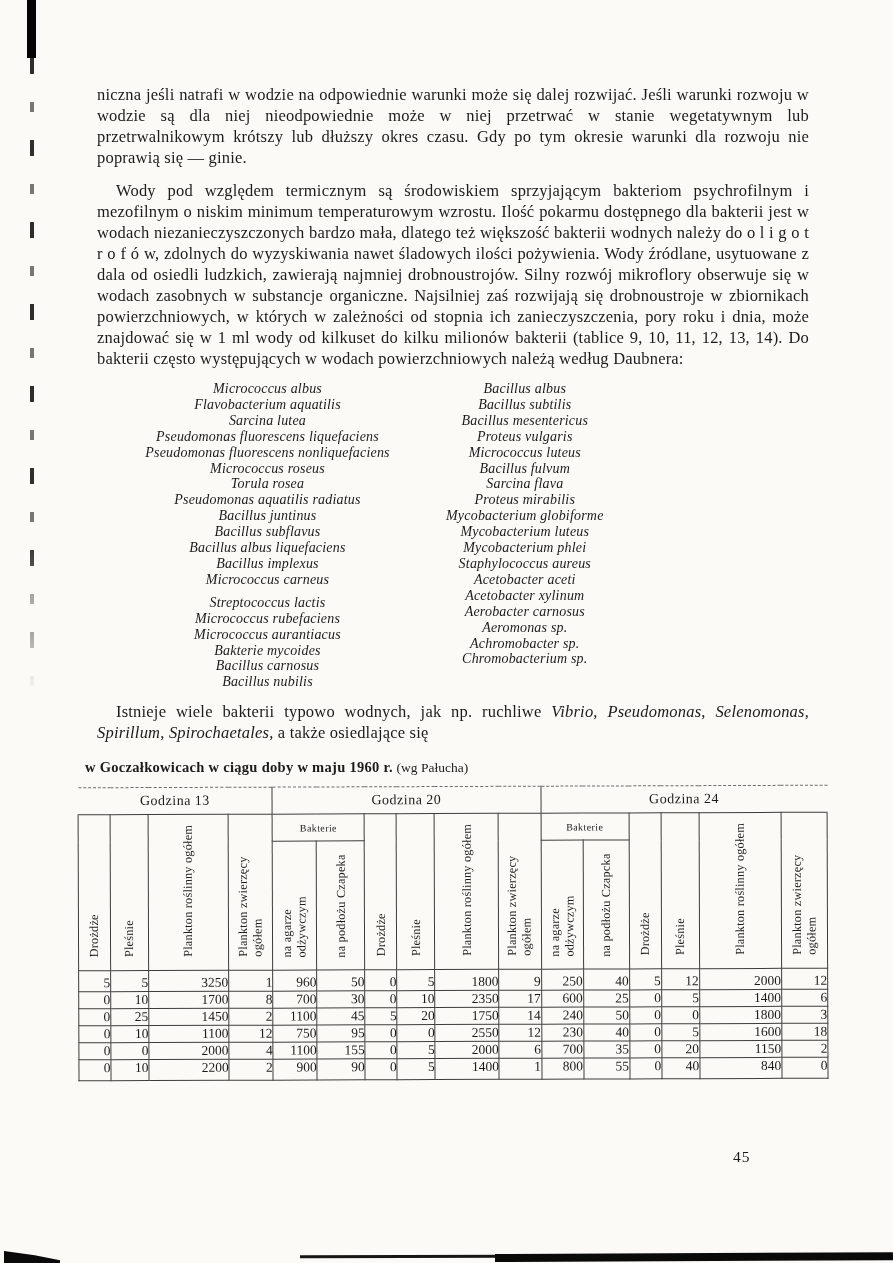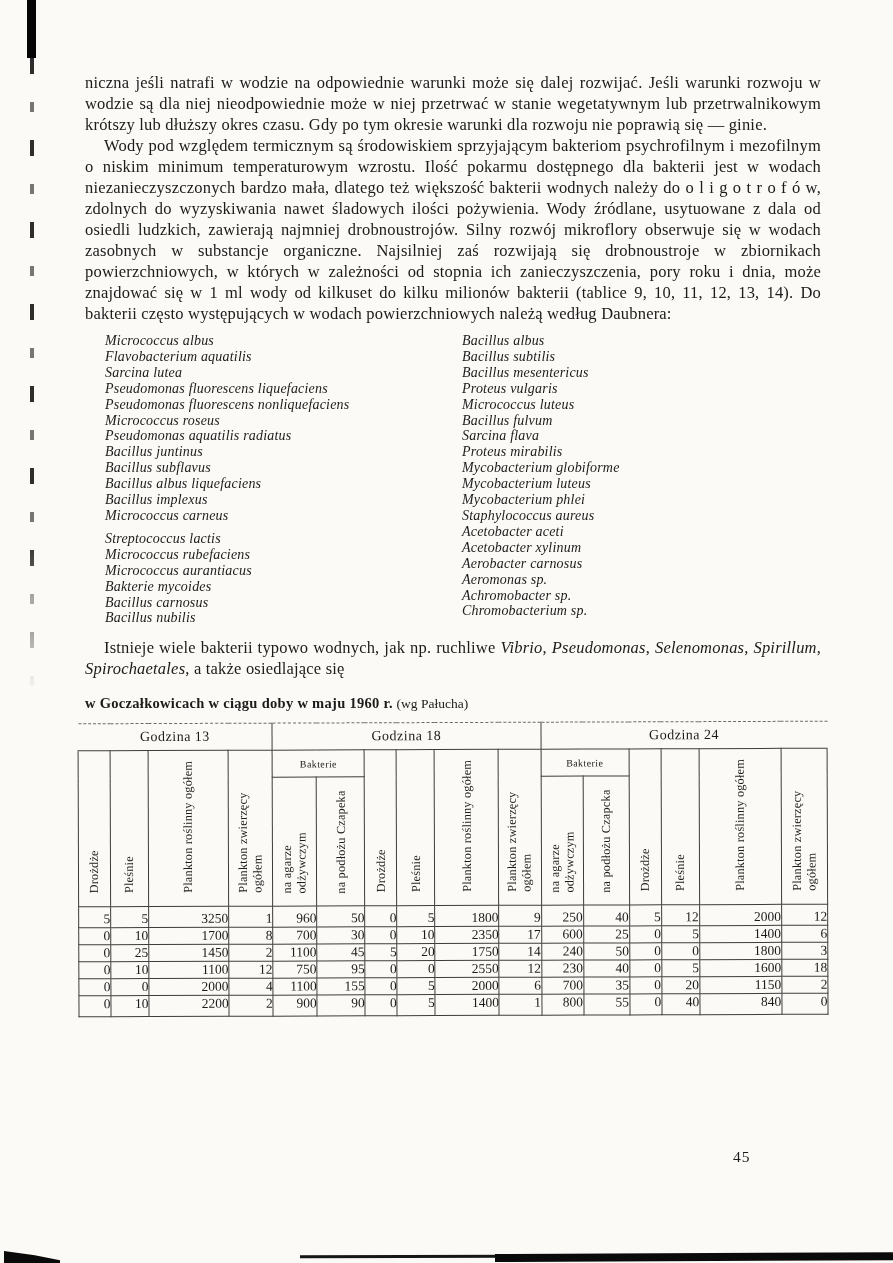--- a/index.html
+++ b/index.html
@@ -15,24 +15,24 @@
       rgba(10,10,10,.85) 0 16px, transparent 16px 44px,
       rgba(10,10,10,.55) 44px 54px, transparent 54px 82px);}
   .left-marks-fade{position:absolute;left:24px;top:540px;width:14px;height:210px;
     background:linear-gradient(to bottom,rgba(251,250,246,0),#fbfaf6 75%);}
   .bottom-bar-thin{position:absolute;left:300px;bottom:5px;width:270px;height:3px;background:#161616;transform:rotate(-.15deg);}
   .bottom-bar-thick{position:absolute;left:495px;right:0;bottom:1px;height:8px;background:#0a0a0a;transform:rotate(-.25deg);transform-origin:left bottom;}
   .corner-wedge{position:absolute;left:4px;bottom:0;width:56px;height:14px;background:#0a0a0a;
     clip-path:polygon(0 15%,55% 45%,100% 80%,100% 100%,0 100%);}
   
   .content{position:absolute;left:85px;top:72px;width:736px;}
-  p.body-text{margin:0;font-size:16.5px;line-height:21px;text-align:justify;letter-spacing:.2px;}
+  p.body-text{margin:12px;font-size:16.5px;line-height:21px;text-align:justify;letter-spacing:.2px;}
   p.indent{text-indent:19px;}
   
-  .species-cols{display:flex;margin:9px 0 0 20px;font-style:italic;font-size:14px;line-height:15.9px;letter-spacing:.2px;}
+  .species-cols{display:flex;margin:9px 0 0 4px;font-style:italic;font-size:14px;line-height:15.9px;letter-spacing:.2px;text-align:center;}
   .species-cols ul{list-style:none;margin:0;padding:0;}
   .species-cols ul.col-left{width:357px;flex:none;}
   .species-cols li.gap{margin-top:7px;}
   
   #p3{margin-top:11px;}
   
   .table-caption{margin:15px 0 0 0;font-size:14.5px;line-height:18px;}
   .table-caption b{font-weight:700;letter-spacing:.3px;margin-top:22px;}
   .table-caption .cap-reg{font-weight:400;font-size:13.5px;text-align:right;}
   
@@ -72,20 +72,21 @@
   <p class="body-text indent">Wody pod względem termicznym są środowiskiem sprzyjającym bakteriom psychrofilnym i mezofilnym o niskim minimum temperaturowym wzrostu. Ilość pokarmu dostępnego dla bakterii jest w wodach niezanieczyszczonych bardzo mała, dlatego też większość bakterii wodnych należy do o l i g o t r o f ó w, zdolnych do wyzyskiwania nawet śladowych ilości pożywienia. Wody źródlane, usytuowane z dala od osiedli ludzkich, zawierają najmniej drobnoustrojów. Silny rozwój mikroflory obserwuje się w wodach zasobnych w substancje organiczne. Najsilniej zaś rozwijają się drobnoustroje w zbiornikach powierzchniowych, w których w zależności od stopnia ich zanieczyszczenia, pory roku i dnia, może znajdować się w 1 ml wody od kilkuset do kilku milionów bakterii (tablice 9, 10, 11, 12, 13, 14). Do bakterii często występujących w wodach powierzchniowych należą według Daubnera:</p>
 
   <div class="species-cols">
     <ul class="col-left" id="species-left">
         <li>Micrococcus albus</li>
         <li>Flavobacterium aquatilis</li>
         <li>Sarcina lutea</li>
         <li>Pseudomonas fluorescens liquefaciens</li>
         <li>Pseudomonas fluorescens nonliquefaciens</li>
         <li>Micrococcus roseus</li>
+        <li>Torula rosea</li>
         <li>Pseudomonas aquatilis radiatus</li>
         <li>Bacillus juntinus</li>
         <li>Bacillus subflavus</li>
         <li>Bacillus albus liquefaciens</li>
         <li>Bacillus implexus</li>
         <li>Micrococcus carneus</li>
         <li class="gap">Streptococcus lactis</li>
         <li>Micrococcus rubefaciens</li>
         <li>Micrococcus aurantiacus</li>
         <li>Bakterie mycoides</li>
@@ -133,21 +134,21 @@
         <col style="width: 42px;">
         <col style="width: 46px;">
         <col style="width: 32px;">
         <col style="width: 38px;">
         <col style="width: 82px;">
         <col style="width: 46px;">
       </colgroup>
       <thead>
         <tr class="hours">
           <td colspan="4">Godzina 13</td>
-          <td colspan="6">Godzina 18</td>
+          <td colspan="6">Godzina 20</td>
           <td colspan="6">Godzina 24</td>
         </tr>
         <tr class="hdr-bak">
           <th rowspan="2" class="vh"><div class="rot">Drożdże</div></th>
           <th rowspan="2" class="vh"><div class="rot">Pleśnie</div></th>
           <th rowspan="2" class="vh"><div class="rot">Plankton roślinny ogółem</div></th>
           <th rowspan="2" class="vh"><div class="rot">Plankton zwierzęcy ogółem</div></th>
           <th colspan="2" class="bak-label">Bakterie</th>
           <th rowspan="2" class="vh"><div class="rot">Drożdże</div></th>
           <th rowspan="2" class="vh"><div class="rot">Pleśnie</div></th>

